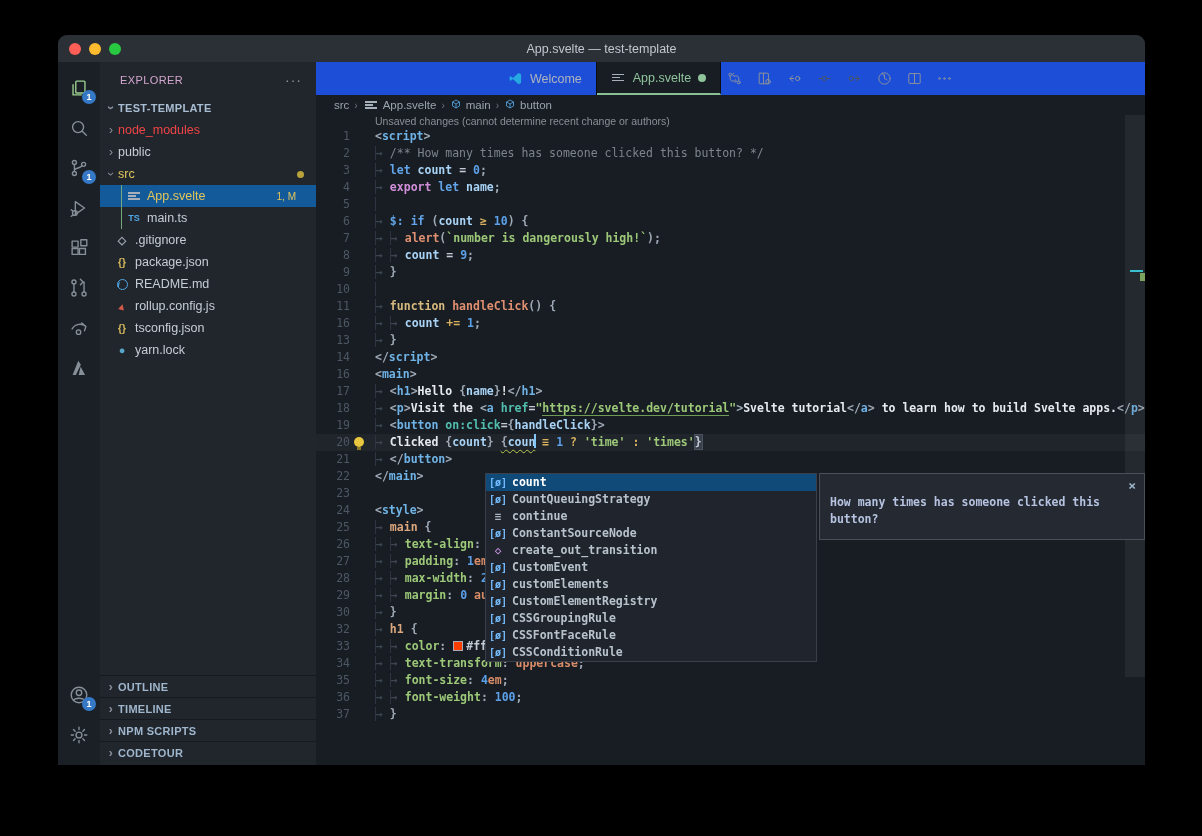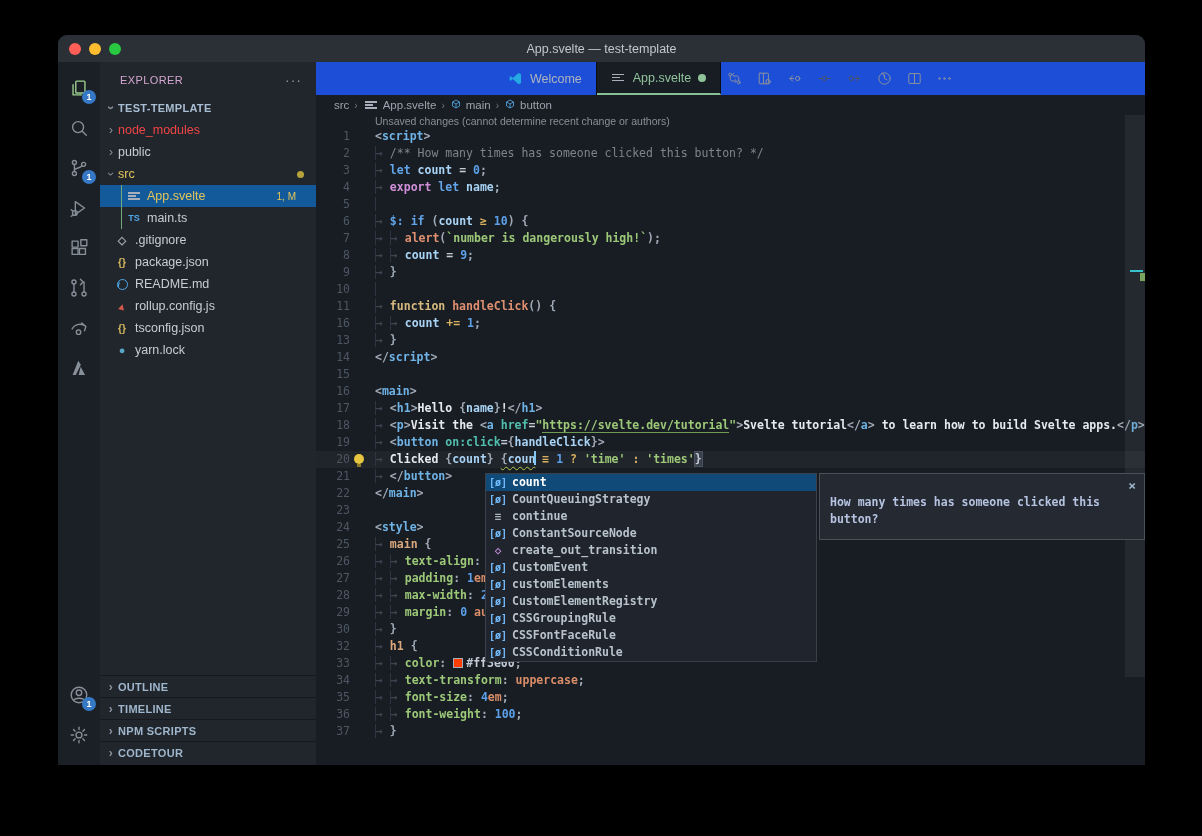--- a/index.html
+++ b/index.html
@@ -404,21 +404,20 @@
             <div class="cl"><span class="ln">5</span><span class="tk-guide">&nbsp;&nbsp;</span></div>
             <div class="cl"><span class="ln">6</span><span class="tk-ws">→ </span><span class="tk-kw">$:</span><span class="tk-pl"> </span><span class="tk-kw">if</span><span class="tk-pl"> </span><span class="tk-punct">(</span><span class="tk-var">count</span><span class="tk-pl"> </span><span class="tk-opgold">≥</span><span class="tk-pl"> </span><span class="tk-num">10</span><span class="tk-punct">)</span><span class="tk-pl"> </span><span class="tk-punct">{</span></div>
             <div class="cl"><span class="ln">7</span><span class="tk-ws">→ </span><span class="tk-ws">→ </span><span class="tk-fn">alert</span><span class="tk-punct">(</span><span class="tk-str">`number is dangerously high!`</span><span class="tk-punct">);</span></div>
             <div class="cl"><span class="ln">8</span><span class="tk-ws">→ </span><span class="tk-ws">→ </span><span class="tk-var">count</span><span class="tk-pl"> </span><span class="tk-op">=</span><span class="tk-pl"> </span><span class="tk-num">9</span><span class="tk-punct">;</span></div>
             <div class="cl"><span class="ln">9</span><span class="tk-ws">→ </span><span class="tk-punct">}</span></div>
             <div class="cl"><span class="ln">10</span><span class="tk-guide">&nbsp;&nbsp;</span></div>
             <div class="cl"><span class="ln">11</span><span class="tk-ws">→ </span><span class="tk-kwgold">function</span><span class="tk-pl"> </span><span class="tk-fn">handleClick</span><span class="tk-punct">()</span><span class="tk-pl"> </span><span class="tk-punct">{</span></div>
             <div class="cl"><span class="ln">16</span><span class="tk-ws">→ </span><span class="tk-ws">→ </span><span class="tk-var">count</span><span class="tk-pl"> </span><span class="tk-opgold">+=</span><span class="tk-pl"> </span><span class="tk-num">1</span><span class="tk-punct">;</span></div>
             <div class="cl"><span class="ln">13</span><span class="tk-ws">→ </span><span class="tk-punct">}</span></div>
             <div class="cl"><span class="ln">14</span><span class="tk-punct">&lt;/</span><span class="tk-tag">script</span><span class="tk-punct">&gt;</span></div>
-            <div class="cl"><span class="ln">15</span></div>
             <div class="cl"><span class="ln">16</span><span class="tk-punct">&lt;</span><span class="tk-tag">main</span><span class="tk-punct">&gt;</span></div>
             <div class="cl"><span class="ln">17</span><span class="tk-ws">→ </span><span class="tk-punct">&lt;</span><span class="tk-tag">h1</span><span class="tk-punct">&gt;</span><span class="tk-text">Hello </span><span class="tk-punct">{</span><span class="tk-var">name</span><span class="tk-punct">}</span><span class="tk-text">!</span><span class="tk-punct">&lt;/</span><span class="tk-tag">h1</span><span class="tk-punct">&gt;</span></div>
             <div class="cl"><span class="ln">18</span><span class="tk-ws">→ </span><span class="tk-punct">&lt;</span><span class="tk-tag">p</span><span class="tk-punct">&gt;</span><span class="tk-text">Visit the </span><span class="tk-punct">&lt;</span><span class="tk-tag">a</span><span class="tk-pl"> </span><span class="tk-attr">href</span><span class="tk-op">=</span><span class="tk-str">"</span><span class="tk-strlink">https://svelte.dev/tutorial</span><span class="tk-str">"</span><span class="tk-punct">&gt;</span><span class="tk-text">Svelte tutorial</span><span class="tk-punct">&lt;/</span><span class="tk-tag">a</span><span class="tk-punct">&gt;</span><span class="tk-text"> to learn how to build Svelte apps.</span><span class="tk-punct">&lt;/</span><span class="tk-tag">p</span><span class="tk-punct">&gt;</span></div>
             <div class="cl"><span class="ln">19</span><span class="tk-ws">→ </span><span class="tk-punct">&lt;</span><span class="tk-tag">button</span><span class="tk-pl"> </span><span class="tk-attr">on:click</span><span class="tk-op">=</span><span class="tk-punct">{</span><span class="tk-var">handleClick</span><span class="tk-punct">}</span><span class="tk-punct">&gt;</span></div>
             <div class="cl current"><span class="ln">20</span><span class="bulb"></span><span class="tk-ws">→ </span><span class="tk-text">Clicked </span><span class="tk-punct">{</span><span class="tk-var">count</span><span class="tk-punct">}</span><span class="tk-pl"> </span><span class="tk-punct squig">{</span><span class="tk-var squig">coun</span><span class="cursor"></span><span class="tk-pl"> </span><span class="tk-opgold">≡</span><span class="tk-pl"> </span><span class="tk-num">1</span><span class="tk-pl"> </span><span class="tk-opgold">?</span><span class="tk-pl"> </span><span class="tk-str">'time'</span><span class="tk-pl"> </span><span class="tk-opgold">:</span><span class="tk-pl"> </span><span class="tk-str">'times'</span><span class="tk-brmatch">}</span></div>
             <div class="cl"><span class="ln">21</span><span class="tk-ws">→ </span><span class="tk-punct">&lt;/</span><span class="tk-tag">button</span><span class="tk-punct">&gt;</span></div>
             <div class="cl"><span class="ln">22</span><span class="tk-punct">&lt;/</span><span class="tk-tag">main</span><span class="tk-punct">&gt;</span></div>
             <div class="cl"><span class="ln">23</span></div>
             <div class="cl"><span class="ln">24</span><span class="tk-punct">&lt;</span><span class="tk-tag">style</span><span class="tk-punct">&gt;</span></div>
             <div class="cl"><span class="ln">25</span><span class="tk-ws">→ </span><span class="tk-selector">main</span><span class="tk-pl"> </span><span class="tk-punct">{</span></div>

